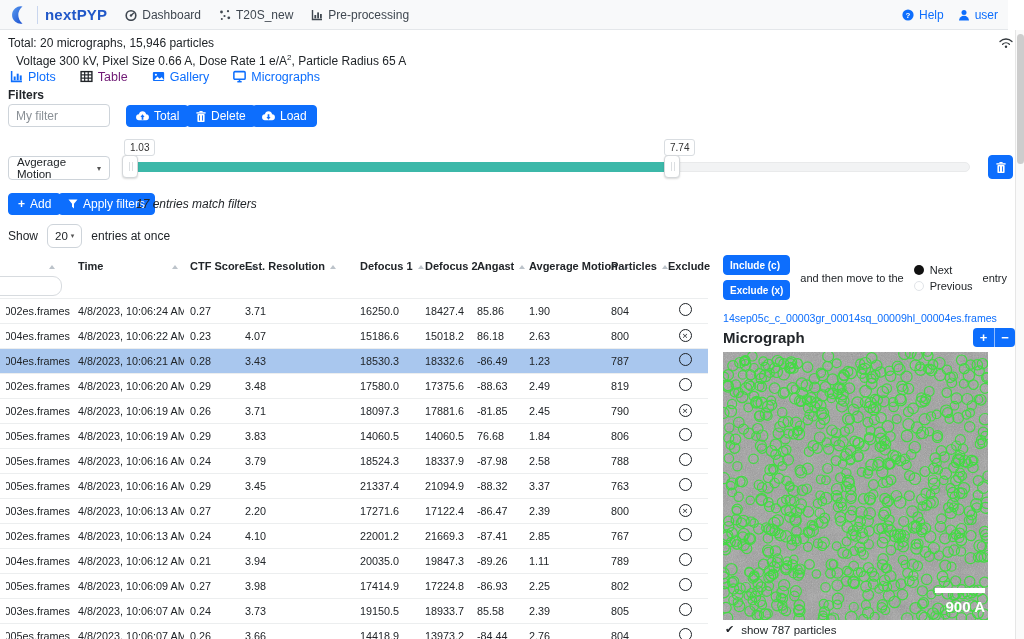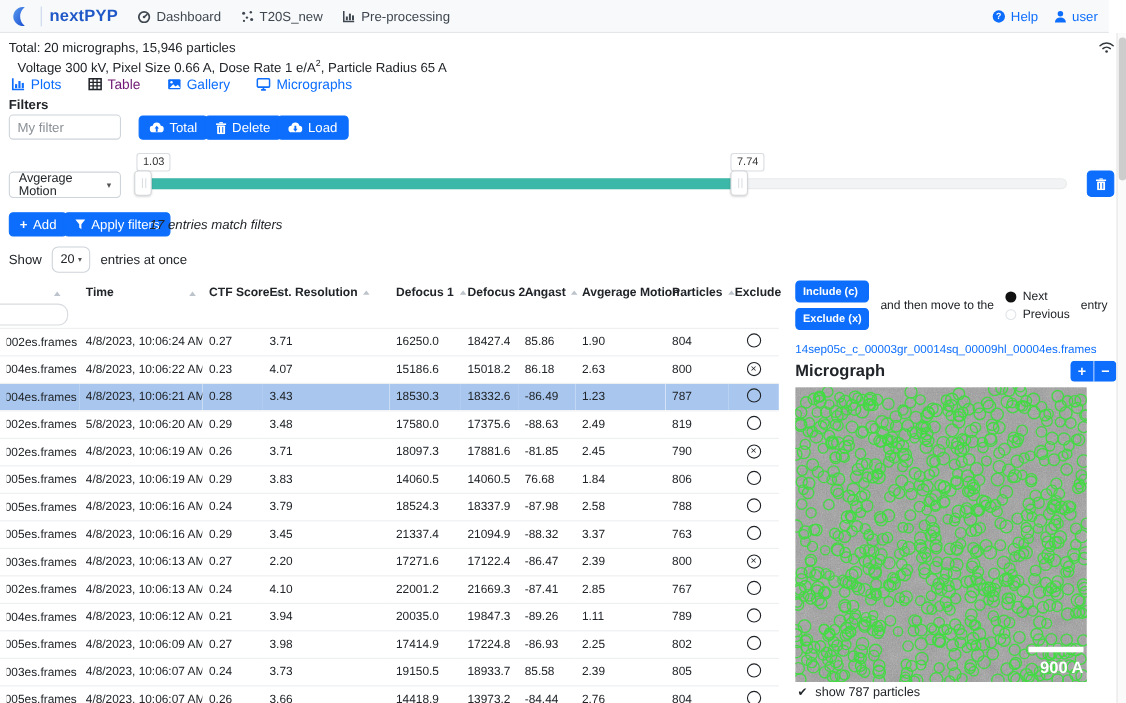--- a/index.html
+++ b/index.html
@@ -394,21 +394,21 @@
             <td>18332.6</td>
             <td>-86.49</td>
             <td>1.23</td>
             <td>787</td>
             <td class="c-exclude"><span class="xc"></span></td>
           </tr>
           <tr>
             <td>
               <span class="clip-left">00002es.frames</span>
             </td>
-            <td>5/8/2023, 10:06:20 AM</td>
+            <td>4/8/2023, 10:06:20 AM</td>
             <td>0.29</td>
             <td>3.48</td>
             <td>17580.0</td>
             <td>17375.6</td>
             <td>-88.63</td>
             <td>2.49</td>
             <td>819</td>
             <td class="c-exclude"><span class="xc"></span></td>
           </tr>
           <tr>

